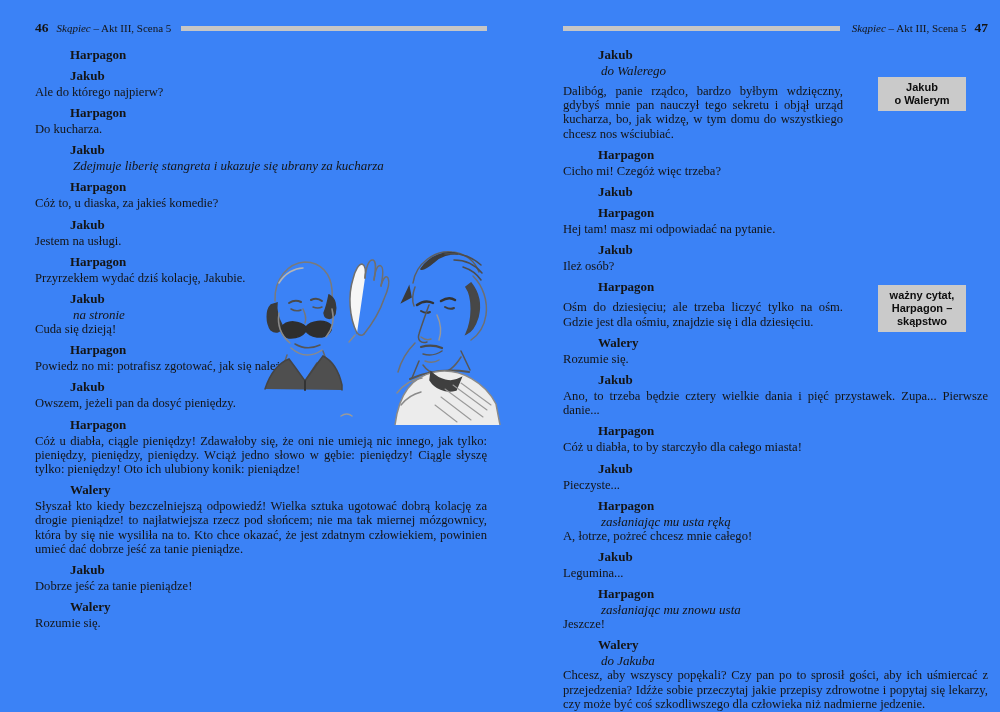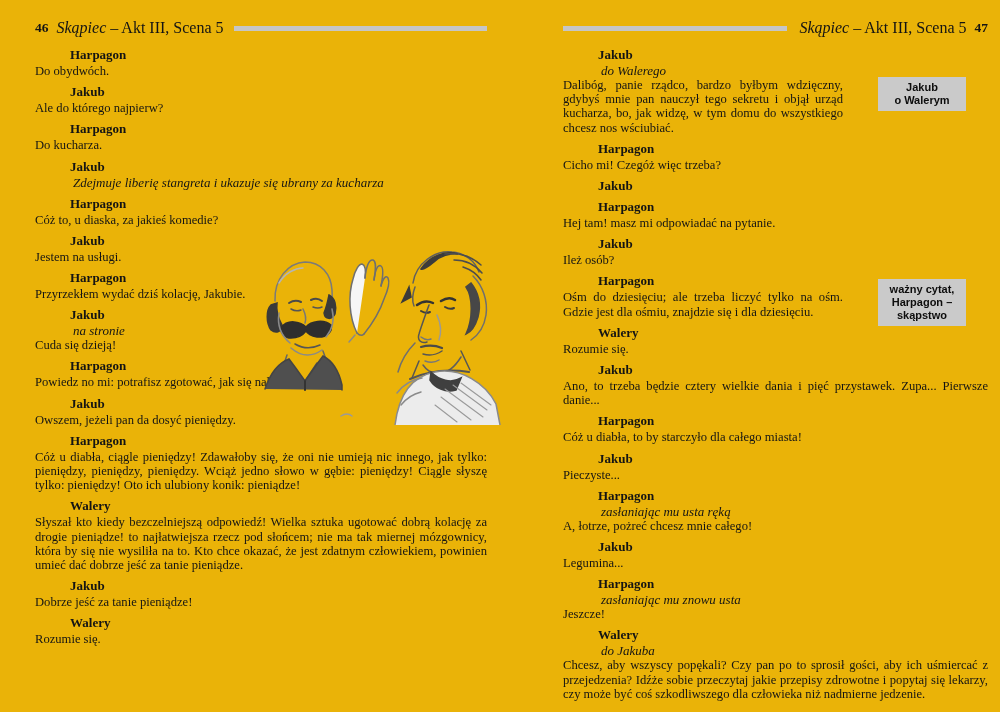--- a/index.html
+++ b/index.html
@@ -1,41 +1,41 @@
 <!DOCTYPE html>
 <html><head>
 <meta charset="utf-8">
 <style>
   html,body{margin:0;padding:0;background:#ffffff;}
   #canvas{
-    position:relative;width:1000px;height:712px;background:#eab308;overflow:hidden;
+    position:relative;width:1000px;height:712px;background:#3b82f6;overflow:hidden;
     font-family:"Liberation Serif", serif;color:#141414;
   }
   
   .header{position:absolute;top:20px;display:flex;align-items:center;height:16px;}
   .header-left{left:35px;width:452px;}
   .header-right{left:563px;width:425px;}
   .pagenum{font-weight:bold;font-size:13.5px;line-height:16px;}
-  .htitle{font-size:16px;line-height:16px;white-space:nowrap;}
+  .htitle{font-size:11px;line-height:16px;white-space:nowrap;}
   .header-left .pagenum{margin-right:8px;}
   .header-left .htitle{margin-right:10px;}
   .header-right .htitle{margin-left:12px;margin-right:8px;}
   .hbar{flex:1;height:5px;background:#c6c6c6;align-self:center;margin-top:1px;}
   .htitle i{font-style:italic;}
   
   .page{position:absolute;top:47px;}
   .page-left{left:35px;width:452px;}
   .page-right{left:563px;width:425px;}
   
   .block{margin-top:6px;position:relative;}
   .block:first-child{margin-top:0;}
   .speaker{font-weight:bold;font-size:13px;line-height:15px;padding-left:35px;margin-bottom:2px;}
   .direction{font-style:italic;font-size:13px;line-height:14px;padding-left:38px;}
   .dtext{font-size:12.6px;line-height:14.2px;text-align:justify;}
-  .dtext.narrow{width:280px;}
+  .dtext.narrow{width:280px;margin-top:6px;}
   
   .margin-note{
     position:absolute;left:315px;width:88px;box-sizing:border-box;
     background:#cacaca;padding:4px 3px;
     font-family:"Liberation Sans", sans-serif;font-weight:bold;
     font-size:11px;line-height:13px;text-align:center;white-space:pre-line;color:#0d0d0d;
   }
   
   .illustration{position:absolute;left:245px;top:243px;width:258px;height:182px;}
   .illustration svg{display:block;width:100%;height:100%;}
@@ -53,21 +53,20 @@
 
   <div class="header header-right">
     <div class="hbar"></div>
     <span class="htitle"><i>Skąpiec</i> <span>– Akt III, Scena 5</span></span>
     <span class="pagenum">47</span>
   </div>
 
   <div class="page page-left" id="page-left">
       <div class="block">
         <div class="speaker">Harpagon</div>
-        <div class="dtext">Do obydwóch.</div>
       </div>
       <div class="block">
         <div class="speaker">Jakub</div>
         <div class="dtext">Ale do którego najpierw?</div>
       </div>
       <div class="block">
         <div class="speaker">Harpagon</div>
         <div class="dtext">Do kucharza.</div>
       </div>
       <div class="block">

